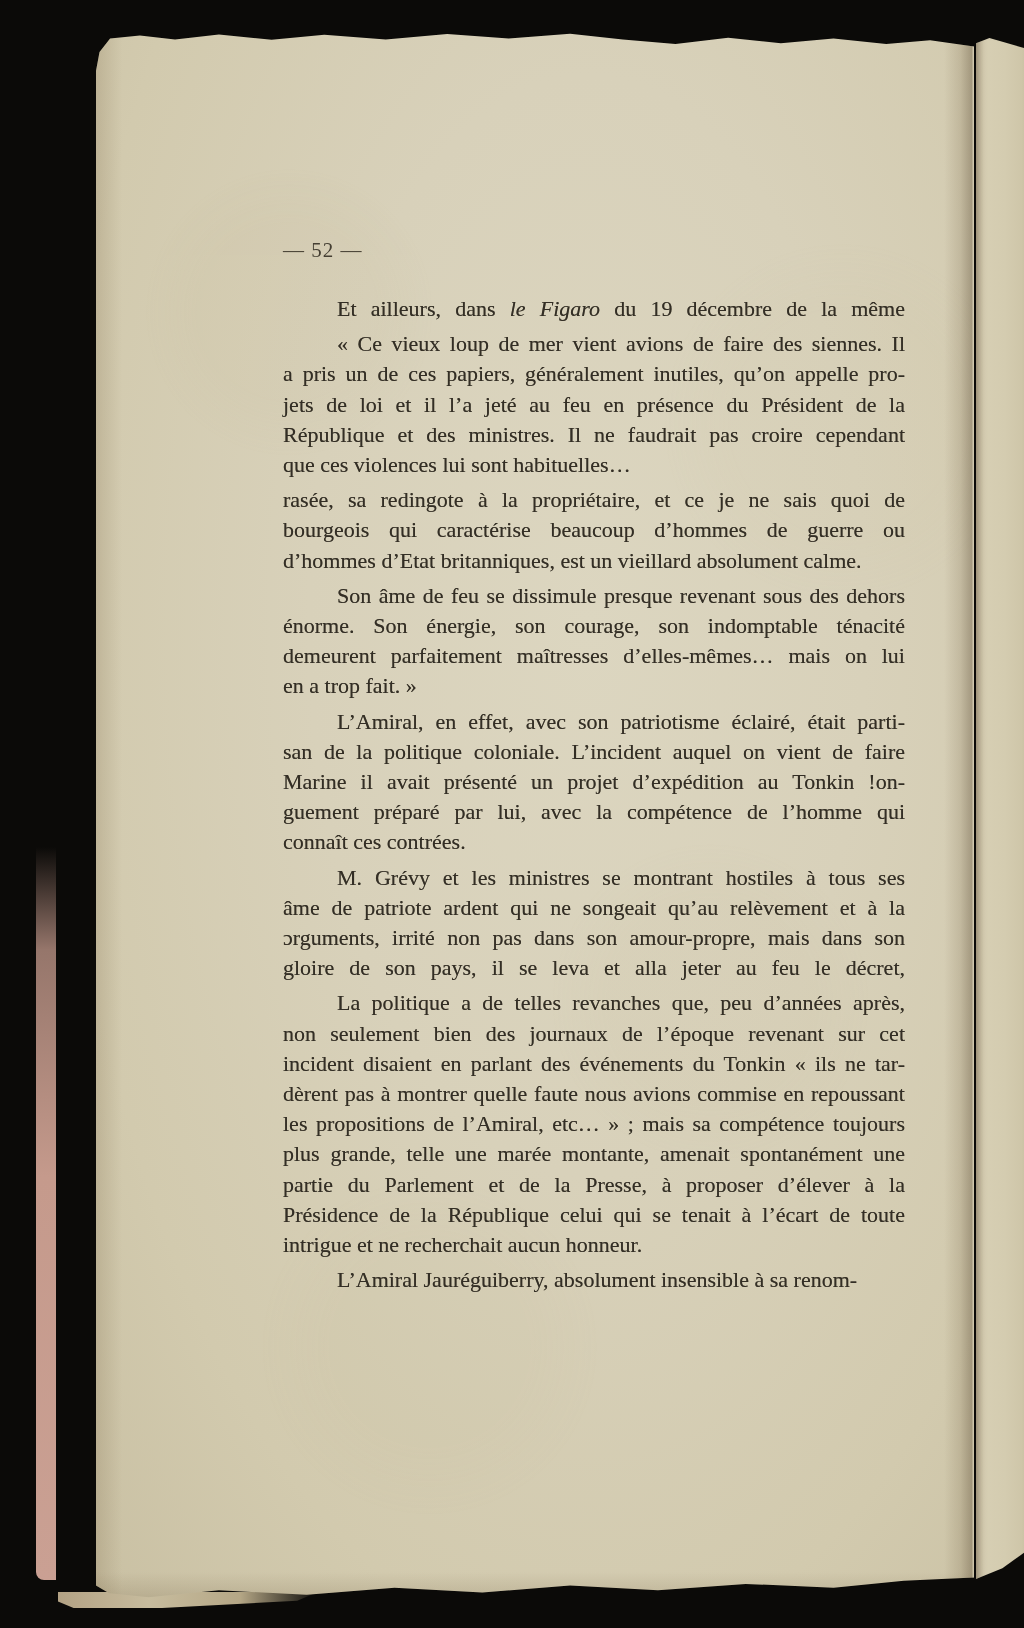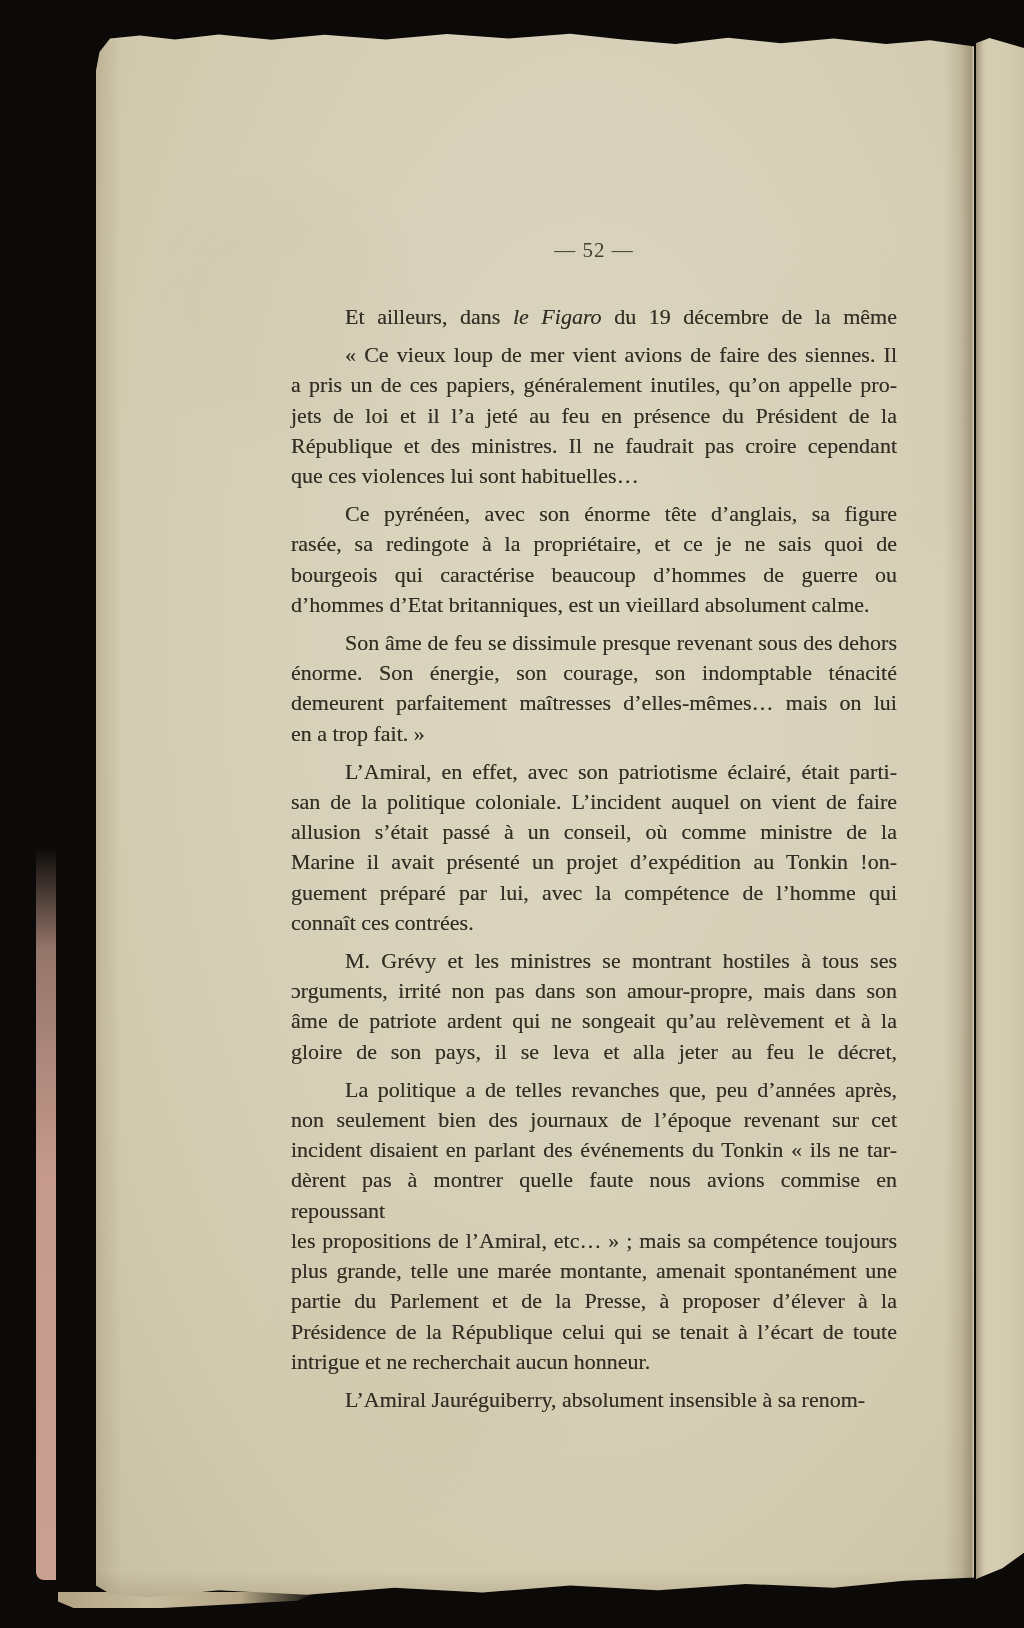--- a/index.html
+++ b/index.html
@@ -66,28 +66,28 @@
   
   .page-next{
     position:absolute;left:976px;top:34px;width:48px;height:1556px;
     background:linear-gradient(90deg,#e4dcc4 0px,#d7cfb4 6px,#d4ccb0 60%,#cec5a8 100%);
     box-shadow:inset 5px 0 7px -2px rgba(70,52,28,.55);
     clip-path:polygon(0 0.6%,28% 0.25%,100% 0.9%,100% 97.6%,55% 98.6%,0 99.3%);
   }
   
   .page-number{
     position:absolute;left:283px;top:238px;width:622px;
-    text-align:center;font-size:21px;color:#453f33;letter-spacing:1px;
+    font-size:21px;color:#453f33;letter-spacing:1px;
   }
   .text-column{
     position:absolute;left:283px;top:294px;width:622px;
     font-size:22px;line-height:30.2px;color:#332e25;
     text-shadow:0 0 .5px rgba(45,40,28,.55);
   }
-  .para{margin:8px;}
+  .para{margin:0;}
   .para + .para{margin-top:5px;}
   .line{text-align:justify;text-align-last:justify;}
   .line.first{text-indent:54px;}
   .line.last{text-align-last:left;}
   .it{font-style:italic;}
 </style>
 </head>
 <body>
 
 <div class="page-stack">
@@ -111,43 +111,41 @@
       <div class="line first"><span>Et ailleurs, dans </span><span class="it">le Figaro</span><span> du 19 décembre de la même</span></div>
     </div>
     <div class="para">
       <div class="line first">« Ce vieux loup de mer vient avions de faire des siennes. Il</div>
       <div class="line">a pris un de ces papiers, généralement inutiles, qu’on appelle pro-</div>
       <div class="line">jets de loi et il l’a jeté au feu en présence du Président de la</div>
       <div class="line">République et des ministres. Il ne faudrait pas croire cependant</div>
       <div class="line last">que ces violences lui sont habituelles…</div>
     </div>
     <div class="para">
-      <div class="line first">Ce pyrénéen, avec son énorme tête d’anglais, sa figure</div>
       <div class="line">rasée, sa redingote à la propriétaire, et ce je ne sais quoi de</div>
       <div class="line">bourgeois qui caractérise beaucoup d’hommes de guerre ou</div>
       <div class="line last">d’hommes d’Etat britanniques, est un vieillard absolument calme.</div>
     </div>
     <div class="para">
       <div class="line first">Son âme de feu se dissimule presque revenant sous des dehors</div>
       <div class="line">énorme. Son énergie, son courage, son indomptable ténacité</div>
       <div class="line">demeurent parfaitement maîtresses d’elles-mêmes… mais on lui</div>
       <div class="line last">en a trop fait. »</div>
     </div>
     <div class="para">
       <div class="line first">L’Amiral, en effet, avec son patriotisme éclairé, était parti-</div>
       <div class="line">san de la politique coloniale. L’incident auquel on vient de faire</div>
-      <div class="line">allusion s’était passé à un conseil, où comme ministre de la</div>
       <div class="line">Marine il avait présenté un projet d’expédition au Tonkin !on-</div>
       <div class="line">guement préparé par lui, avec la compétence de l’homme qui</div>
       <div class="line last">connaît ces contrées.</div>
     </div>
     <div class="para">
       <div class="line first">M. Grévy et les ministres se montrant hostiles à tous ses</div>
+      <div class="line">âme de patriote ardent qui ne songeait qu’au relèvement et à la</div>
       <div class="line">ɔrguments, irrité non pas dans son amour-propre, mais dans son</div>
-      <div class="line">âme de patriote ardent qui ne songeait qu’au relèvement et à la</div>
       <div class="line">gloire de son pays, il se leva et alla jeter au feu le décret,</div>
     </div>
     <div class="para">
       <div class="line first">La politique a de telles revanches que, peu d’années après,</div>
       <div class="line">non seulement bien des journaux de l’époque revenant sur cet</div>
       <div class="line">incident disaient en parlant des événements du Tonkin « ils ne tar-</div>
       <div class="line">dèrent pas à montrer quelle faute nous avions commise en repoussant</div>
       <div class="line">les propositions de l’Amiral, etc… » ; mais sa compétence toujours</div>
       <div class="line">plus grande, telle une marée montante, amenait spontanément une</div>
       <div class="line">partie du Parlement et de la Presse, à proposer d’élever à la</div>

